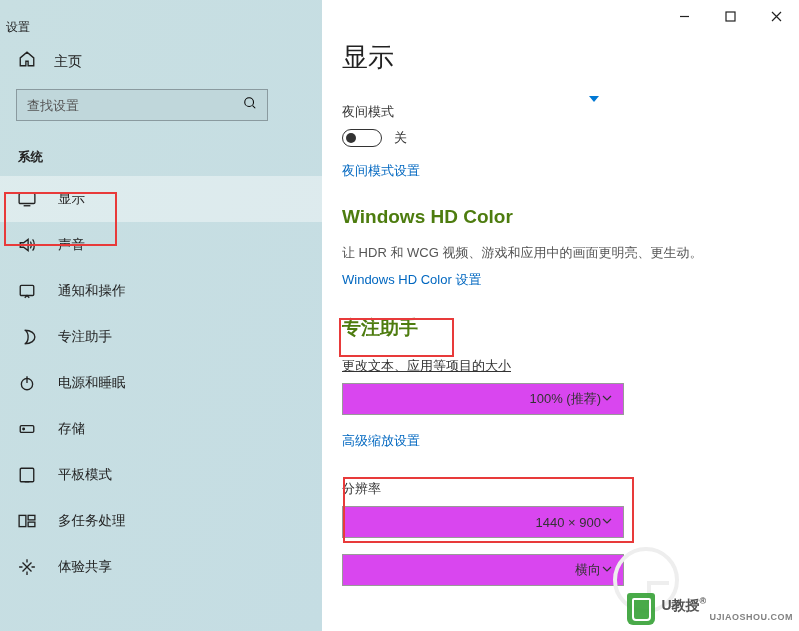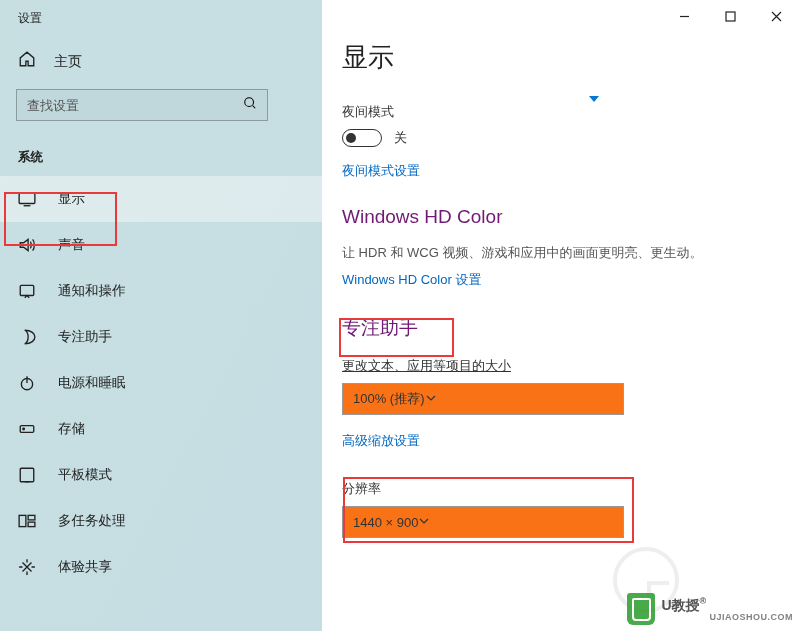--- a/index.html
+++ b/index.html
@@ -1,19 +1,19 @@
 <!DOCTYPE html>
 <html><head>
 <meta charset="utf-8">
 <style>
 * { margin: 0; padding: 0; box-sizing: border-box; font-family: "Microsoft YaHei", "Segoe UI", sans-serif; }
 body { width: 799px; height: 631px; overflow: hidden; background: #fff; position: relative; }
 .window { display: flex; height: 100%; width: 100%; }
 .sidebar { width: 322px; background: linear-gradient(to bottom right, #c8dfe2, #c5dde3); display: flex; flex-direction: column; position: relative; }
-.titlebar { height: 36px; display: flex; align-items: center; padding-left: 18px; font-size: 12px; color: #222; }
+.titlebar { height: 36px; display: flex; align-items: flex-end; padding-left: 6px; font-size: 12px; color: #222; }
 .titlebar-controls { position: absolute; top: 0; right: -477px; display: flex; }
 .tb-btn { width: 46px; height: 32px; display: flex; align-items: center; justify-content: center; color: #222; }
 .tb-btn svg { width: 11px; height: 11px; }
 .home-row { display: flex; align-items: flex-end; padding: 14px 18px 18px 18px; gap: 18px; font-size: 14px; color: #222; }
 .home-row .icon { width: 18px; }
 .search-wrap { padding: 0 16px 18px 16px; }
 .search-box { width: 252px; height: 32px; border: 1px solid #8a9a9f; background: #c0d7db; display: flex; align-items: center; padding: 0 10px; justify-content: space-between; }
 .search-box input { background: transparent; border: none; outline: none; font-size: 13px; color: #444; flex: 1; }
 .search-box input::placeholder { color: #555; }
 .section-label { padding: 10px 18px 10px 18px; font-size: 12.5px; font-weight: 600; color: #222; }
@@ -26,24 +26,24 @@
 .hl2 { left: 339px; top: 318px; width: 115px; height: 39px; }
 .hl3 { left: 343px; top: 477px; width: 291px; height: 66px; }
 .main { flex: 1; background: #fff; padding: 40px 0 0 20px; overflow: hidden; position: relative; }
 .main h1 { font-size: 26px; font-weight: 500; color: #222; margin-bottom: 28px; }
 .main .blue-dot { position: absolute; right: 200px; top: 96px; width: 0; height: 0; border-left: 5px solid transparent; border-right: 5px solid transparent; border-top: 6px solid #0078d4; }
 .toggle-row { display: flex; align-items: center; gap: 12px; margin-bottom: 14px; }
 .toggle { width: 40px; height: 18px; border: 1px solid #333; border-radius: 10px; position: relative; background: #fff; }
 .toggle .knob { width: 10px; height: 10px; background: #333; border-radius: 50%; position: absolute; left: 3px; top: 3px; }
 .toggle-label { font-size: 13px; color: #333; }
 .link { color: #0067c0; font-size: 13px; margin-bottom: 26px; display: inline-block; cursor: pointer; }
-.section-h { font-size: 19px; font-weight: 400; color: #701a75; margin-bottom: 16px; }
+.section-h { font-size: 19px; font-weight: 700; color: #4d7c0f; margin-bottom: 16px; }
 .desc { font-size: 13px; color: #555; margin-bottom: 8px; }
 .field-label { font-size: 13px; color: #333; margin-bottom: 8px; text-decoration: underline; }
-.dropdown { width: 282px; height: 32px; border: 1px solid #999; background: #f97316; display: flex; align-items: center; justify-content: flex-start; padding: 0 10px; font-size: 13px; color: #333; margin-bottom: 16px; cursor: pointer; }
+.dropdown { width: 282px; height: 32px; border: 1px solid #999; background: #d946ef; display: flex; align-items: center; justify-content: flex-end; padding: 0 10px; font-size: 13px; color: #333; margin-bottom: 16px; cursor: pointer; }
 .dropdown .chev svg { width: 12px; height: 12px; }
 .subfield-label { font-size: 13px; color: #333; margin: 4px 0 8px 0; }
 .watermark { position: absolute; right: 6px; bottom: 6px; display: flex; align-items: center; gap: 6px; font-size: 14px; font-weight: 600; color: #444; opacity: 0.92; }
 .watermark .shield { width: 28px; height: 32px; background: #3aa33a; border-radius: 3px 3px 6px 6px; position: relative; display: flex; align-items: center; justify-content: center; }
 .watermark .shield-inner { width: 19px; height: 23px; border: 2px solid #fff; border-radius: 2px 2px 4px 4px; position: relative; }
 .watermark .sup { font-size: 9px; vertical-align: super; }
 .watermark .sub { font-size: 9px; color: #777; letter-spacing: 0.5px; display: block; margin-top: -2px; padding-left: 48px; }
 .ghost-circle { position: absolute; right: 120px; bottom: 18px; width: 66px; height: 66px; border: 4px solid #eee; border-radius: 50%; }
 .ghost-circle::before, .ghost-circle::after { content: ''; position: absolute; background: #eee; }
 .ghost-circle::before { width: 22px; height: 4px; left: 30px; top: 30px; }
@@ -212,20 +212,26 @@
     <a class="link">高级缩放设置</a>
 
     <div class="subfield-label">分辨率</div>
     <div class="dropdown">
       <span>1440 × 900</span>
       <span class="chev"><svg viewBox="0 0 12 12">
             <path d="M2 4l4 4 4-4"></path>
           </svg></span>
     </div>
 
+    <div class="dropdown" style="margin-bottom:0;">
+      <span>横向</span>
+      <span class="chev"><svg viewBox="0 0 12 12">
+            <path d="M2 4l4 4 4-4"></path>
+          </svg></span>
+    </div>
 
     <div class="ghost-circle"></div>
   </div>
 </div>
 
 <div class="highlight-red hl1"></div>
 <div class="highlight-red hl2"></div>
 <div class="highlight-red hl3"></div>
 
 <div class="watermark">

